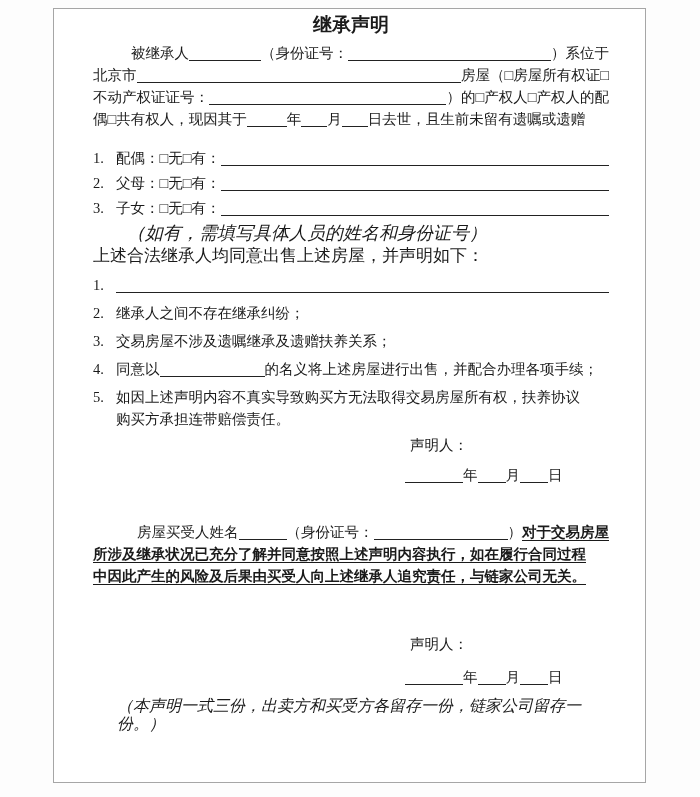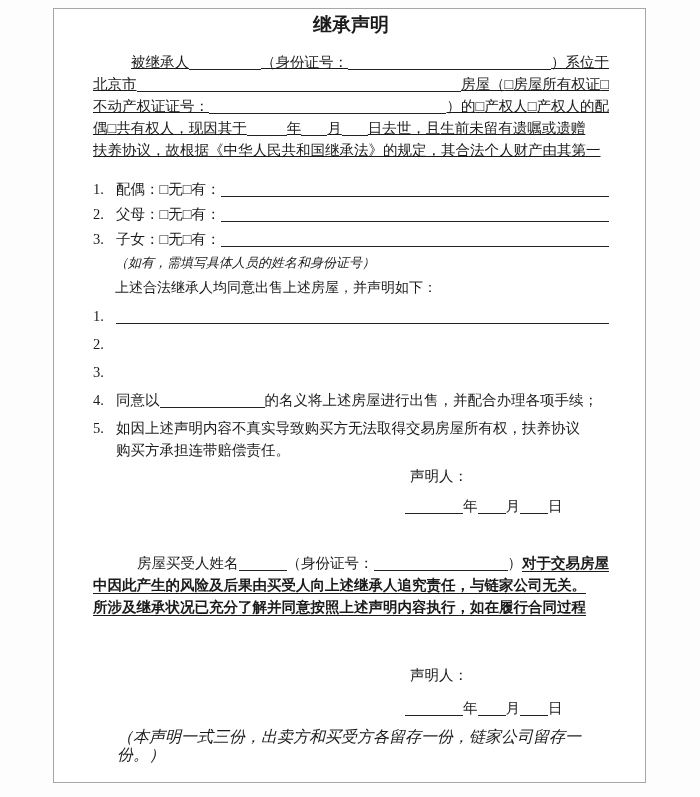--- a/index.html
+++ b/index.html
@@ -32,29 +32,29 @@
     border-bottom:1px solid var(--underline,#222);
   }
   .blank.fill { flex:1 1 40px; }
   .sp { flex:0 0 auto; }
   .num { width:23px; }
   .bu {
     font-weight:700;
     text-decoration:underline;
     text-underline-offset:3px;
   }
-  .intro { margin-top:14px;text-decoration:underline; }
+  .intro { margin-top:5px; }
   .list .line:not(.li-start) { padding-left:23px; }
   .list1 { margin-top:17px; }
   .list1 .li-start { margin-top:3px; }
   .note1 {
-    margin-top:3px; margin-left:22px;
-    font-style:italic; font-size:13px; line-height:22px;font-family:Liberation Mono, monospace;
+    margin-top:3px; margin-left:34px;
+    font-style:italic; font-size:18px; line-height:22px;
   }
-  .lead { margin-top:2px; margin-left:22px; font-size:14px; line-height:22px;font-family:Liberation Mono, monospace; }
+  .lead { margin-top:2px; font-size:17px; line-height:22px;font-family:Liberation Mono, monospace; }
   .list2 .li-start { margin-top:6px; }
   .sig { margin-left:312px; }
   .sig1 { margin-top:4px; }
   .sig2 { margin-top:46px; }
   .sig-label { font-size:14.5px; line-height:22px; padding-left:5px; }
   .sig1 .date-line { margin-top:8px; }
   .sig2 .date-line { margin-top:11px; }
   .buyer { margin-top:35px; }
   .footer-note {
     margin-top:9px; margin-left:24px;
@@ -66,53 +66,52 @@
 
 <div class="page">
 
   <h1 class="title">继承声明</h1>
 
   <div class="intro">
       <div class="line"><span class="sp" style="width: 38px;"></span><span class="t">被继承人</span><span class="blank" style="width: 72px;"></span><span class="t">（身份证号：</span><span class="blank fill"></span><span class="t">）系位于</span></div>
       <div class="line"><span class="t">北京市</span><span class="blank fill"></span><span class="t">房屋（</span><span class="cb">□</span><span class="t">房屋所有权证</span><span class="cb">□</span></div>
       <div class="line"><span class="t">不动产权证证号：</span><span class="blank fill"></span><span class="t">）的</span><span class="cb">□</span><span class="t">产权人</span><span class="cb">□</span><span class="t">产权人的配</span></div>
       <div class="line"><span class="t">偶</span><span class="cb">□</span><span class="t">共有权人，现因其于</span><span class="blank" style="width: 40px;"></span><span class="t">年</span><span class="blank" style="width: 26px;"></span><span class="t">月</span><span class="blank" style="width: 26px;"></span><span class="t">日去世，且生前未留有遗嘱或遗赠</span></div>
-      <div class="line"><span class="t">扶养协议，故根据《中华人民共和国继承法》的规定，其合法个人财产由其第一</span></div>
     </div>
 
   <div class="list list1">
       <div class="line li-start"><span class="num">1.</span><span class="t">配偶：</span><span class="cb">□</span><span class="t">无</span><span class="cb">□</span><span class="t">有：</span><span class="blank fill"></span></div>
       <div class="line li-start"><span class="num">2.</span><span class="t">父母：</span><span class="cb">□</span><span class="t">无</span><span class="cb">□</span><span class="t">有：</span><span class="blank fill"></span></div>
       <div class="line li-start"><span class="num">3.</span><span class="t">子女：</span><span class="cb">□</span><span class="t">无</span><span class="cb">□</span><span class="t">有：</span><span class="blank fill"></span></div>
     </div>
 
   <p class="note1">（如有，需填写具体人员的姓名和身份证号）</p>
 
   <p class="lead">上述合法继承人均同意出售上述房屋，并声明如下：</p>
 
   <div class="list list2">
       <div class="line li-start"><span class="num">1.</span><span class="blank fill"></span></div>
-      <div class="line li-start"><span class="num">2.</span></div>
-      <div class="line li-start"><span class="num">3.</span></div>
+      <div class="line li-start"><span class="num">2.</span><span class="t">继承人之间不存在继承纠纷；</span></div>
+      <div class="line li-start"><span class="num">3.</span><span class="t">交易房屋不涉及遗嘱继承及遗赠扶养关系；</span></div>
       <div class="line li-start"><span class="num">4.</span><span class="t">同意以</span><span class="blank" style="width: 105px;"></span><span class="t">的名义将上述房屋进行出售，并配合办理各项手续；</span></div>
       <div class="line li-start"><span class="num">5.</span><span class="t">如因上述声明内容不真实导致购买方无法取得交易房屋所有权，扶养协议</span></div>
       <div class="line"><span class="t">购买方承担连带赔偿责任。</span></div>
     </div>
 
   <div class="sig sig1">
     <p class="sig-label">声明人：</p>
     <div class="date-line">
         <div class="line"><span class="blank" style="width: 58px;"></span><span class="t">年</span><span class="blank" style="width: 28px;"></span><span class="t">月</span><span class="blank" style="width: 28px;"></span><span class="t">日</span></div>
       </div>
   </div>
 
   <div class="buyer">
       <div class="line"><span class="sp" style="width: 44px;"></span><span class="t">房屋买受人姓名</span><span class="blank" style="width: 48px;"></span><span class="t">（身份证号：</span><span class="blank fill"></span><span class="t">）</span><span class="bu">对于交易房屋</span></div>
+      <div class="line"><span class="bu">所涉及继承状况已充分了解并同意按照上述声明内容执行，如在履行合同过程</span></div>
       <div class="line"><span class="bu">中因此产生的风险及后果由买受人向上述继承人追究责任，与链家公司无关。</span></div>
-      <div class="line"><span class="bu">所涉及继承状况已充分了解并同意按照上述声明内容执行，如在履行合同过程</span></div>
     </div>
 
   <div class="sig sig2">
     <p class="sig-label">声明人：</p>
     <div class="date-line">
         <div class="line"><span class="blank" style="width: 58px;"></span><span class="t">年</span><span class="blank" style="width: 28px;"></span><span class="t">月</span><span class="blank" style="width: 28px;"></span><span class="t">日</span></div>
       </div>
   </div>
 
   <p class="footer-note">（本声明一式三份，出卖方和买受方各留存一份，链家公司留存一份。）</p>

